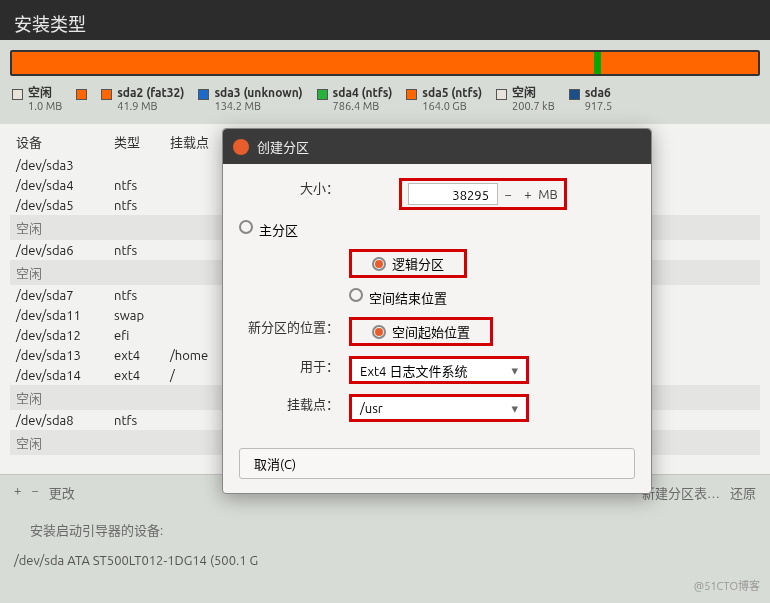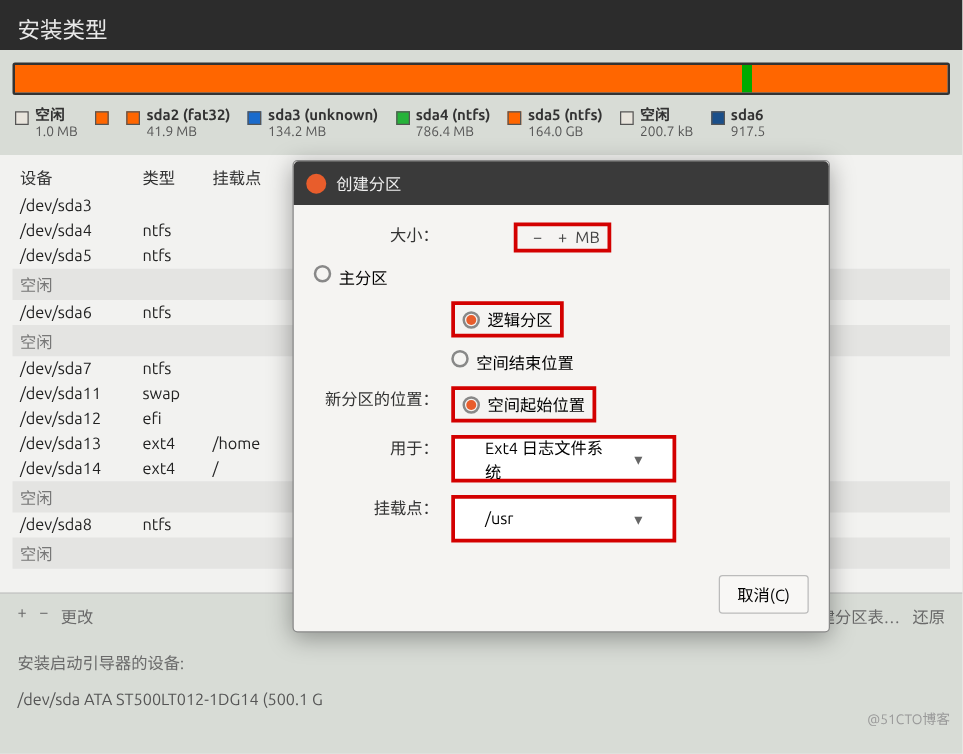--- a/index.html
+++ b/index.html
@@ -13,40 +13,40 @@
 .legend-text { display: flex; flex-direction: column; line-height: 1.2; }
 .legend-name { font-weight: bold; }
 .legend-size { color: #555; font-size: 11px; }
 .table-area { background: #f2f2f0; padding: 4px 10px 0; height: 350px; overflow: hidden; }
 .thead { display: flex; gap: 18px; color: #333; padding: 4px 6px; font-size: 13px; }
 .row { display: flex; gap: 18px; padding: 3px 6px; font-size: 13px; color: #222; }
 .c1 { width: 80px; } .c2 { width: 38px; } .c3 { width: 52px; } .c4 { width: 70px; } .c5 { width: 150px; }
 .dim { color: #777; background: #e4e4e2; }
 .footer { padding: 8px 14px; color: #6a6a6a; display: flex; justify-content: space-between; border-top: 1px solid #c4c4c4; }
 .footer .buttons { display: flex; gap: 10px; }
-.boot-row { padding: 10px 14px; color: #6a6a6a; }
+.boot-row { padding: 10px 14px; color: #6a6a6a; margin-left: 16px; }
 .dev-row { padding: 4px 14px 14px; color: #555; }
-.watermark { position: absolute; bottom: 20px; right: 10px; color: #999; font-size: 11px; }
-
-.dialog { position: absolute; top: 128px; left: 234px; width: 430px; background: #f5f4f2; border: 1px solid #888; border-radius: 4px; box-shadow: 0 4px 20px rgba(0,0,0,0.35); }
+.watermark { position: absolute; bottom: 10px; right: 10px; color: #999; font-size: 11px; }
+
+.dialog { position: absolute; top: 128px; left: 222px; width: 430px; background: #f5f4f2; border: 1px solid #888; border-radius: 4px; box-shadow: 0 4px 20px rgba(0,0,0,0.35); }
 .dlg-title { background: #3a3a3a; color: #eee; padding: 8px 10px; display: flex; align-items: center; gap: 8px; border-radius: 4px 4px 0 0; }
 .close-x { width: 16px; height: 16px; border-radius: 8px; background: #e85d2c; display: inline-block; }
 .dlg-body { padding: 14px 16px 10px; }
 .frow { display: flex; align-items: flex-start; margin-bottom: 10px; }
 .flabel { width: 110px; text-align: right; padding-right: 10px; color: #333; }
 .size-box { display: flex; align-items: center; border: 3px solid #d30000; padding: 2px 6px; }
 .size-val { width: 90px; text-align: right; padding-right: 8px; background: #fff; border: 1px solid #bbb; height: 22px; line-height: 22px; }
 .pm { width: 20px; text-align: center; color: #444; }
 .radio { width: 14px; height: 14px; border: 2px solid #888; border-radius: 50%; display: inline-block; margin-right: 6px; vertical-align: middle; position: relative; }
 .radio.sel::after { content: ""; position: absolute; width: 8px; height: 8px; background: #e85d2c; border-radius: 50%; top: 1px; left: 1px; }
-.redbox { border: 3px solid #d30000; padding: 2px 6px; display: inline-flex; align-items: center; }
-.dropdown { border: 3px solid #d30000; background: #fff; padding: 16px; width: 180px; height: 28px; display: flex; align-items: center; justify-content: space-between; }
+.redbox { border: 3px solid #d30000; padding: 2px 20px; display: inline-flex; align-items: center; }
+.dropdown { border: 3px solid #d30000; background: #fff; padding: 0; width: 180px; height: 28px; display: flex; align-items: center; justify-content: space-between; }
 .dropdown .dinner { padding: 0 8px; flex: 1; }
 .dropdown .darrow { padding: 0 8px; color: #666; }
-.dlg-buttons { display: flex; justify-content: flex-end; padding: 6px 16px 14px; }
+.dlg-buttons { display: flex; justify-content: flex-end; padding: 6px 16px 14px; flex-direction: column; }
 .dlg-btn { background: #f8f7f5; border: 1px solid #bbb; border-radius: 3px; padding: 5px 14px; cursor: pointer; }
 </style>
 </head>
 <body>
 
 <div class="topbar">
   <span>安装类型</span>
 </div>
 
 <div class="bar-container">
@@ -221,20 +221,21 @@
 <div class="dialog">
   <div class="dlg-title">
     <span class="close-x"></span>
     <span>创建分区</span>
   </div>
   <div class="dlg-body">
     <div class="frow">
       <div class="flabel">大小：</div>
       <div style="width:50px"></div>
       <div class="size-box">
+        <div class="size-val">38295</div>
         <div class="pm">−</div>
         <div class="pm">+</div>
         <div class="pm">MB</div>
       </div>
     </div>
     <div class="frow">
       <span class="radio"></span>
       <span>主分区</span>
     </div>
     <div class="frow">

